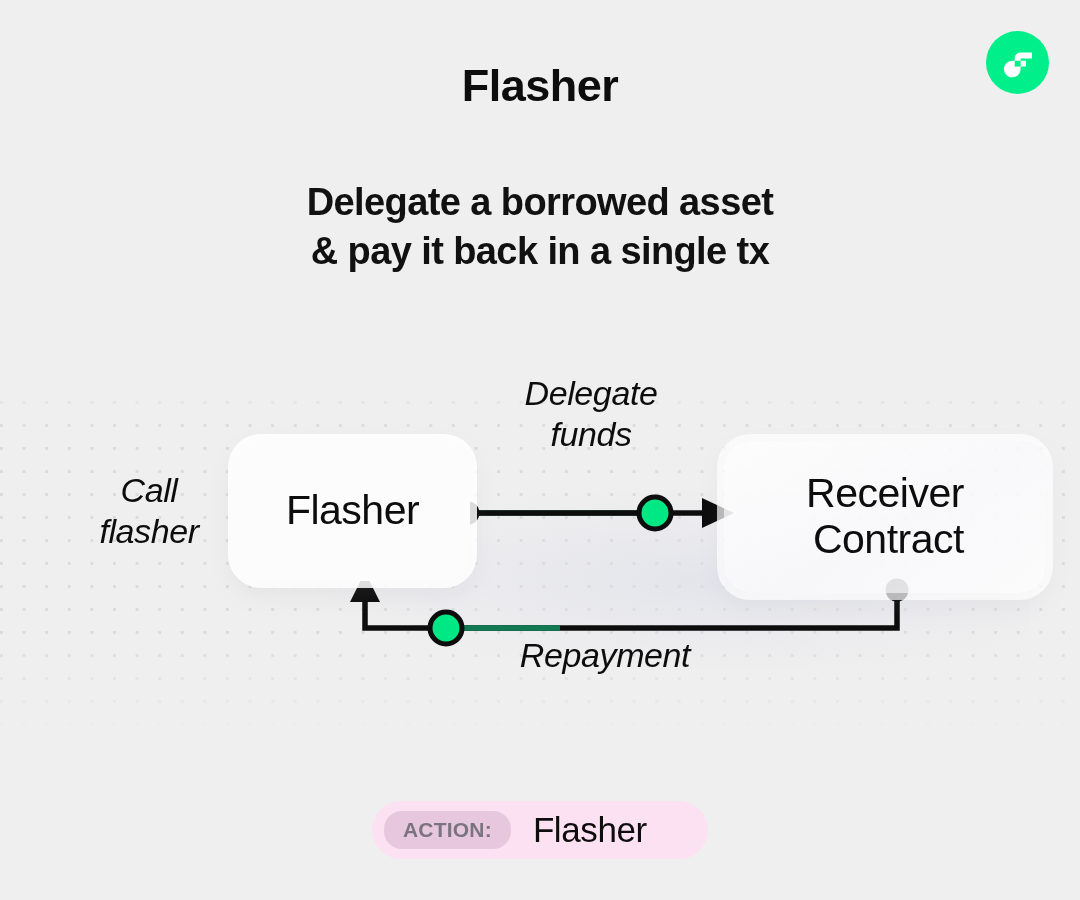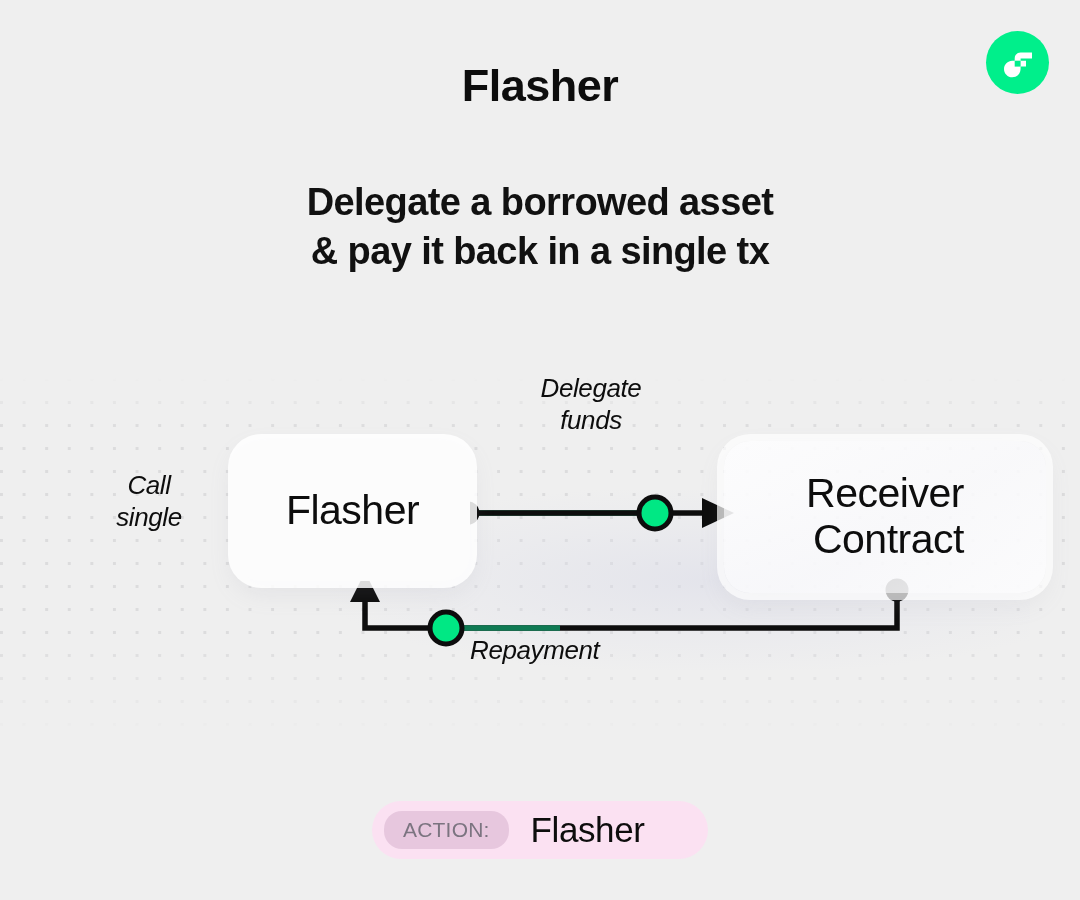--- a/index.html
+++ b/index.html
@@ -116,30 +116,30 @@
     font-size: 41px;
     background: linear-gradient(150deg, rgba(253,253,254,0.93) 0%, rgba(250,250,252,0.86) 55%, rgba(252,252,253,0.95) 100%);
     box-shadow: 0 0 0 7px rgba(255,255,255,0.7), 0 10px 26px rgba(150,150,165,0.12);
     text-align: right;
   }
 
   
   .annot {
     position: absolute;
     font-style: italic;
-    font-size: 26px;
+    font-size: 34px;
     color: #0d0d0d;
     line-height: 1.22;
     letter-spacing: -0.4px;
     white-space: pre-line;
     text-align: center;
   }
   .annot-delegate { left: 456px; top: 33px; width: 270px; }
   .annot-call     { left: 30px;  top: 130px; width: 238px; }
-  .annot-repay    { left: 470px; top: 295px; width: 270px; text-align: left; }
+  .annot-repay    { left: 470px; top: 295px; width: 270px; text-align: center; }
 
   
   .wires {
     position: absolute;
     left: 0; top: 0;
     width: 1080px; height: 420px;
     overflow: visible;
   }
   .wire { stroke: #0d0d0d; stroke-width: 5.5; fill: none; }
   .wire-accent { stroke: #0f7a53; stroke-width: 5.5; fill: none; }
@@ -158,21 +158,21 @@
     display: flex;
     align-items: center;
     padding-left: 12px;
     box-sizing: border-box;
   }
   .action-tag {
     background: #e7c7de;
     color: #7b7480;
     border-radius: 18px;
     font-size: 21px;
-    font-weight: normal;
+    font-weight: bold;
     letter-spacing: 0.2px;
     padding: 8px 19px 9px;
     line-height: 1;
   }
   .action-value {
     margin-left: 22px;
     font-size: 35px;
     color: #0d0d0d;
     letter-spacing: -0.4px;
   }
@@ -215,21 +215,21 @@
 
   <div class="node node-flasher">
     <span>Flasher</span>
   </div>
   <div class="node node-receiver">
     <span>Receiver
 Contract</span>
   </div>
 
   <div class="annot annot-call">Call
-single</div>
+flasher</div>
   <div class="annot annot-delegate">Delegate
 funds</div>
   <div class="annot annot-repay">Repayment</div>
 </div>
 
 <div class="action-badge">
   <span class="action-tag">ACTION:</span>
   <span class="action-value">Flasher</span>
 </div>
 

